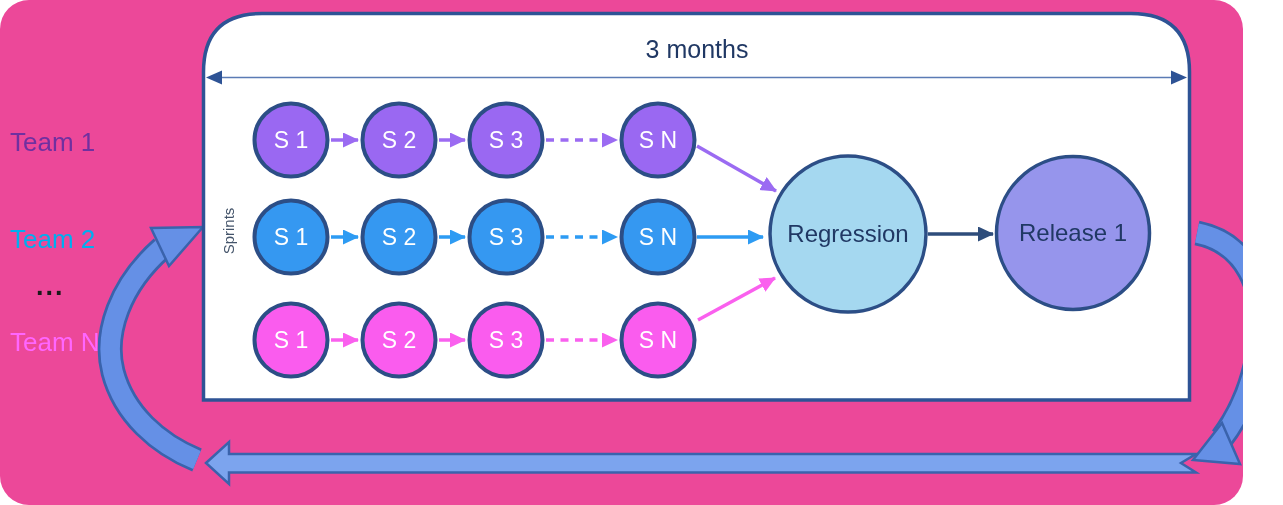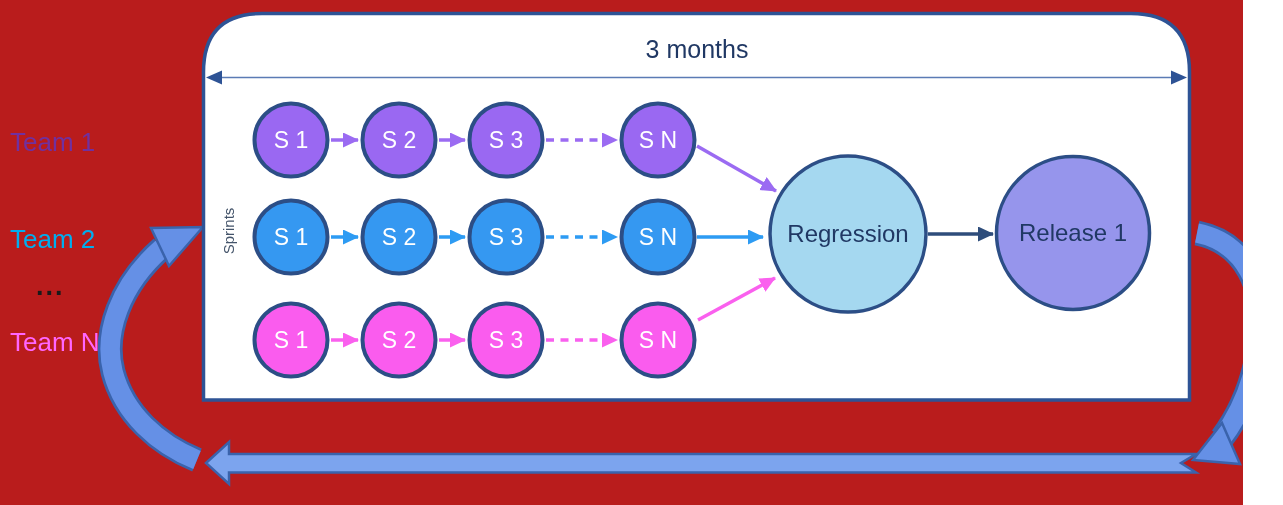--- a/index.html
+++ b/index.html
@@ -1,22 +1,23 @@
 <!DOCTYPE html>
 <html><head>
 <meta charset="utf-8">
 <style>
   html, body { margin: 0; padding: 0; background: #ffffff; }
   .stage {
     position: relative;
     width: 1243px;
     height: 505px;
-    background: #b91c1c;
+    background: #ec4899;
     font-family: "Liberation Sans", sans-serif;
     overflow: hidden;
+    border-radius: 29px;
   }
   svg text {
     font-family: "Liberation Sans", sans-serif;
   }
   .duration-text { font-size: 25px; fill: #203864; }
   .axis-text { font-size: 15px; fill: #44546A; }
   .team-text { font-size: 26px; }
   .ellipsis-text { font-size: 27px; font-weight: bold; fill: #1A1A1A; letter-spacing: 2px; }
   .node-text { font-size: 23px; fill: #ffffff; }
   .big-node-text { font-size: 24px; fill: #203864; }

